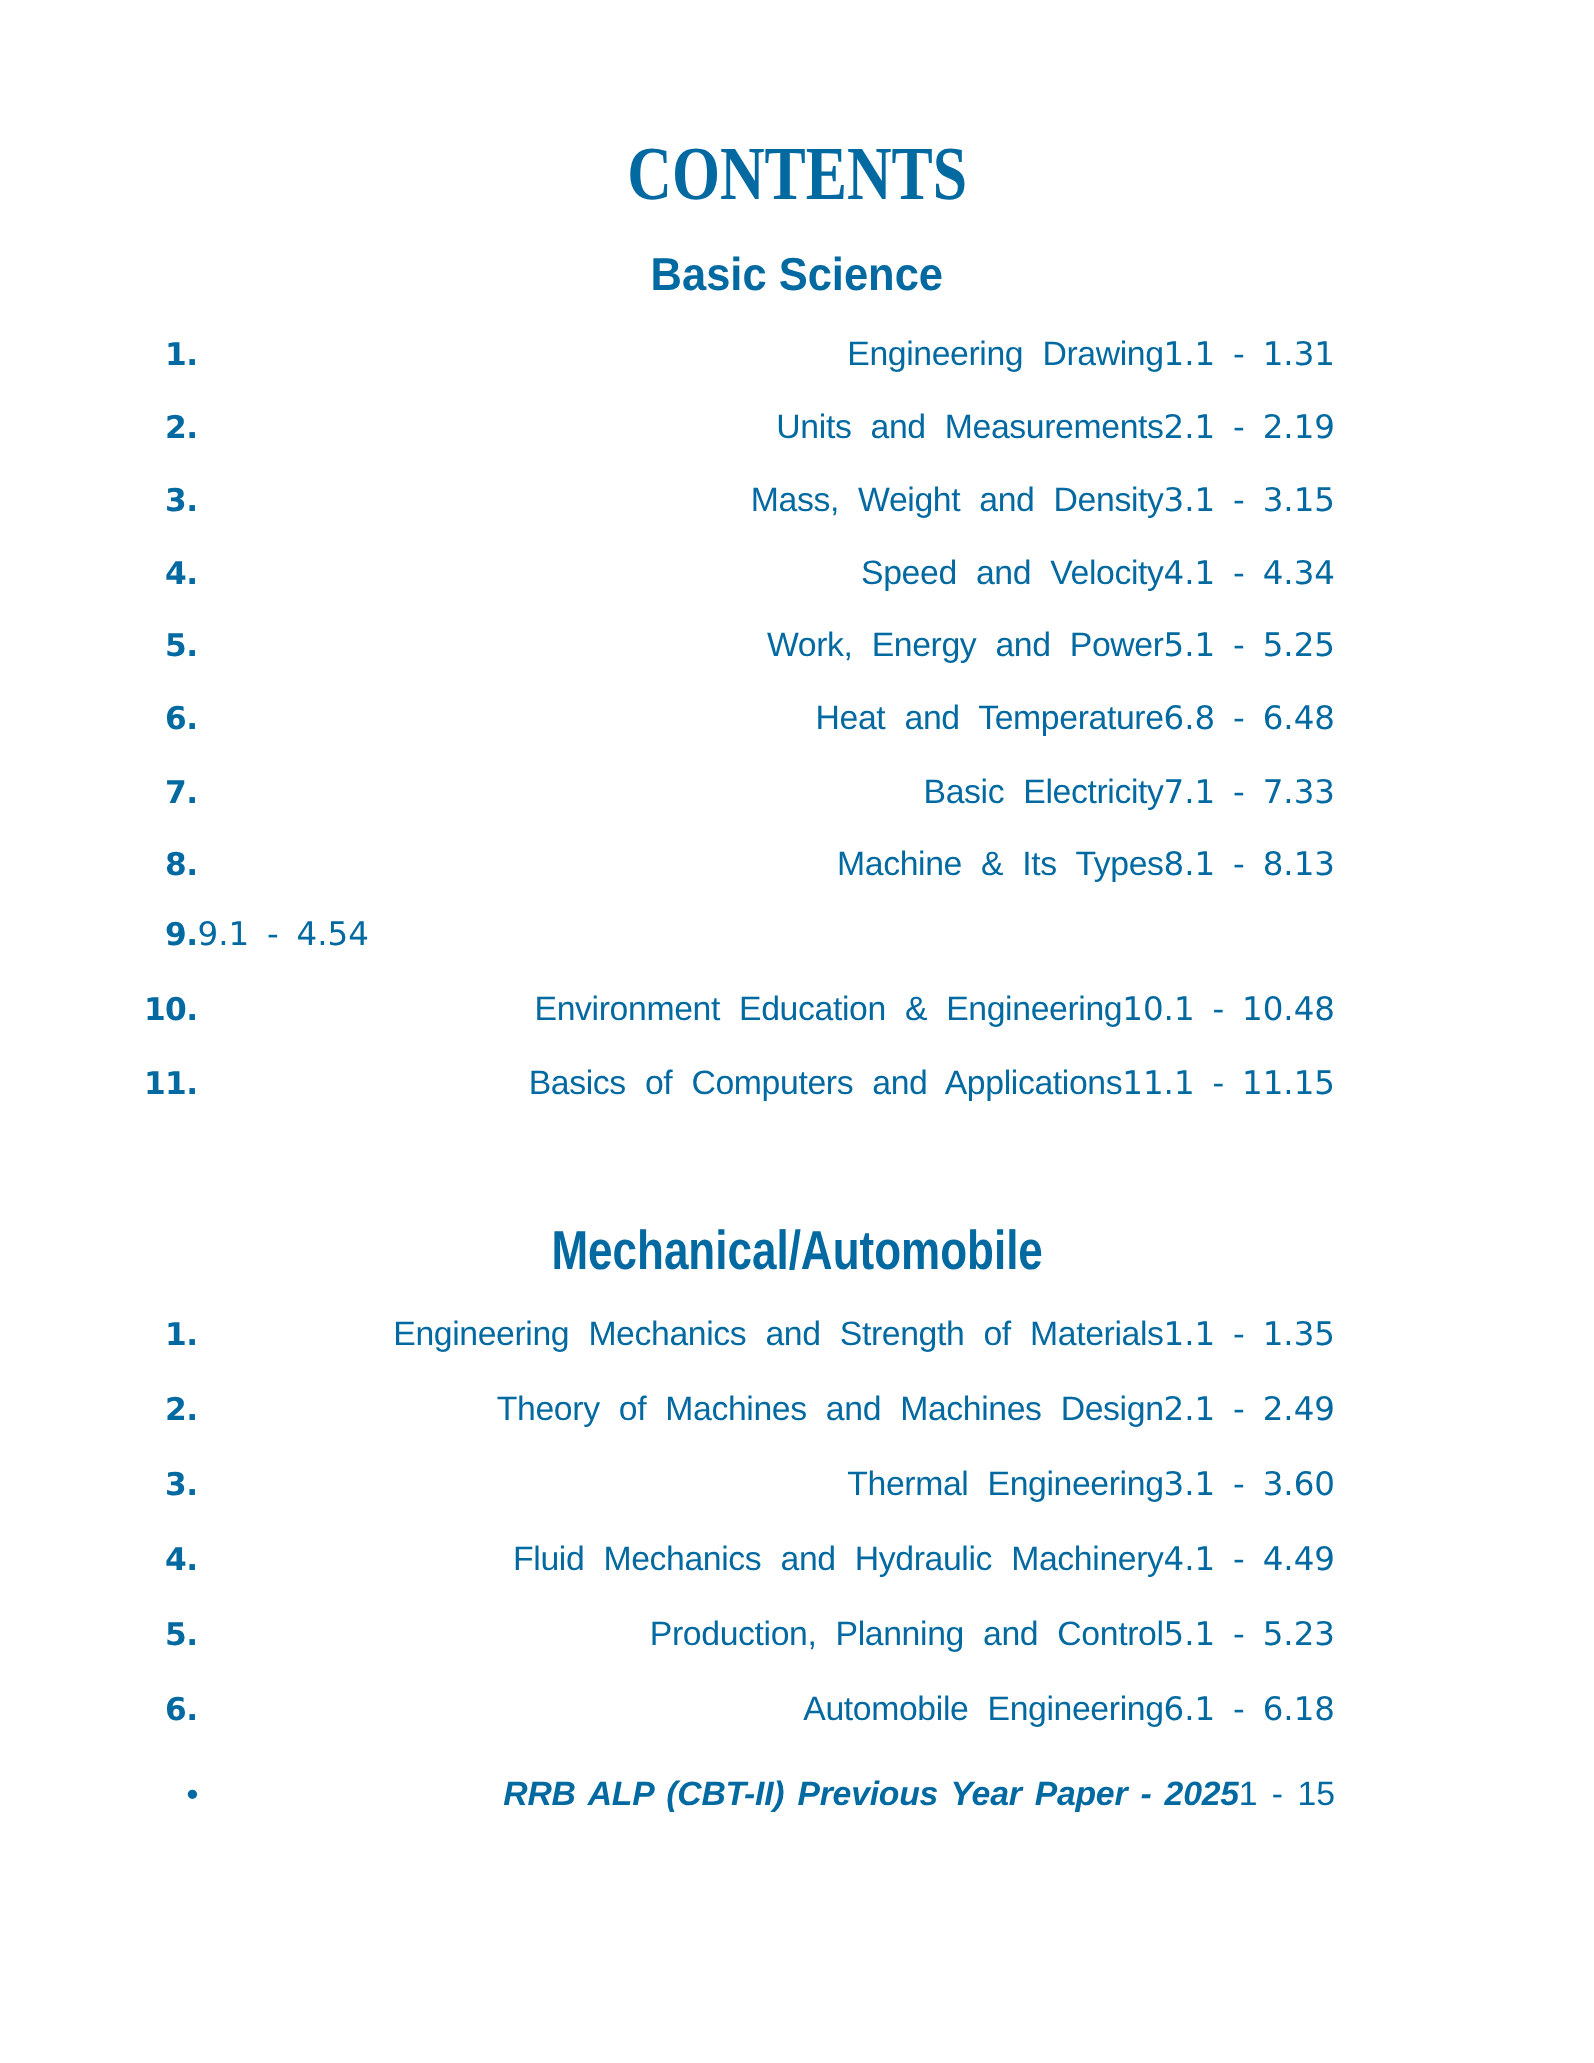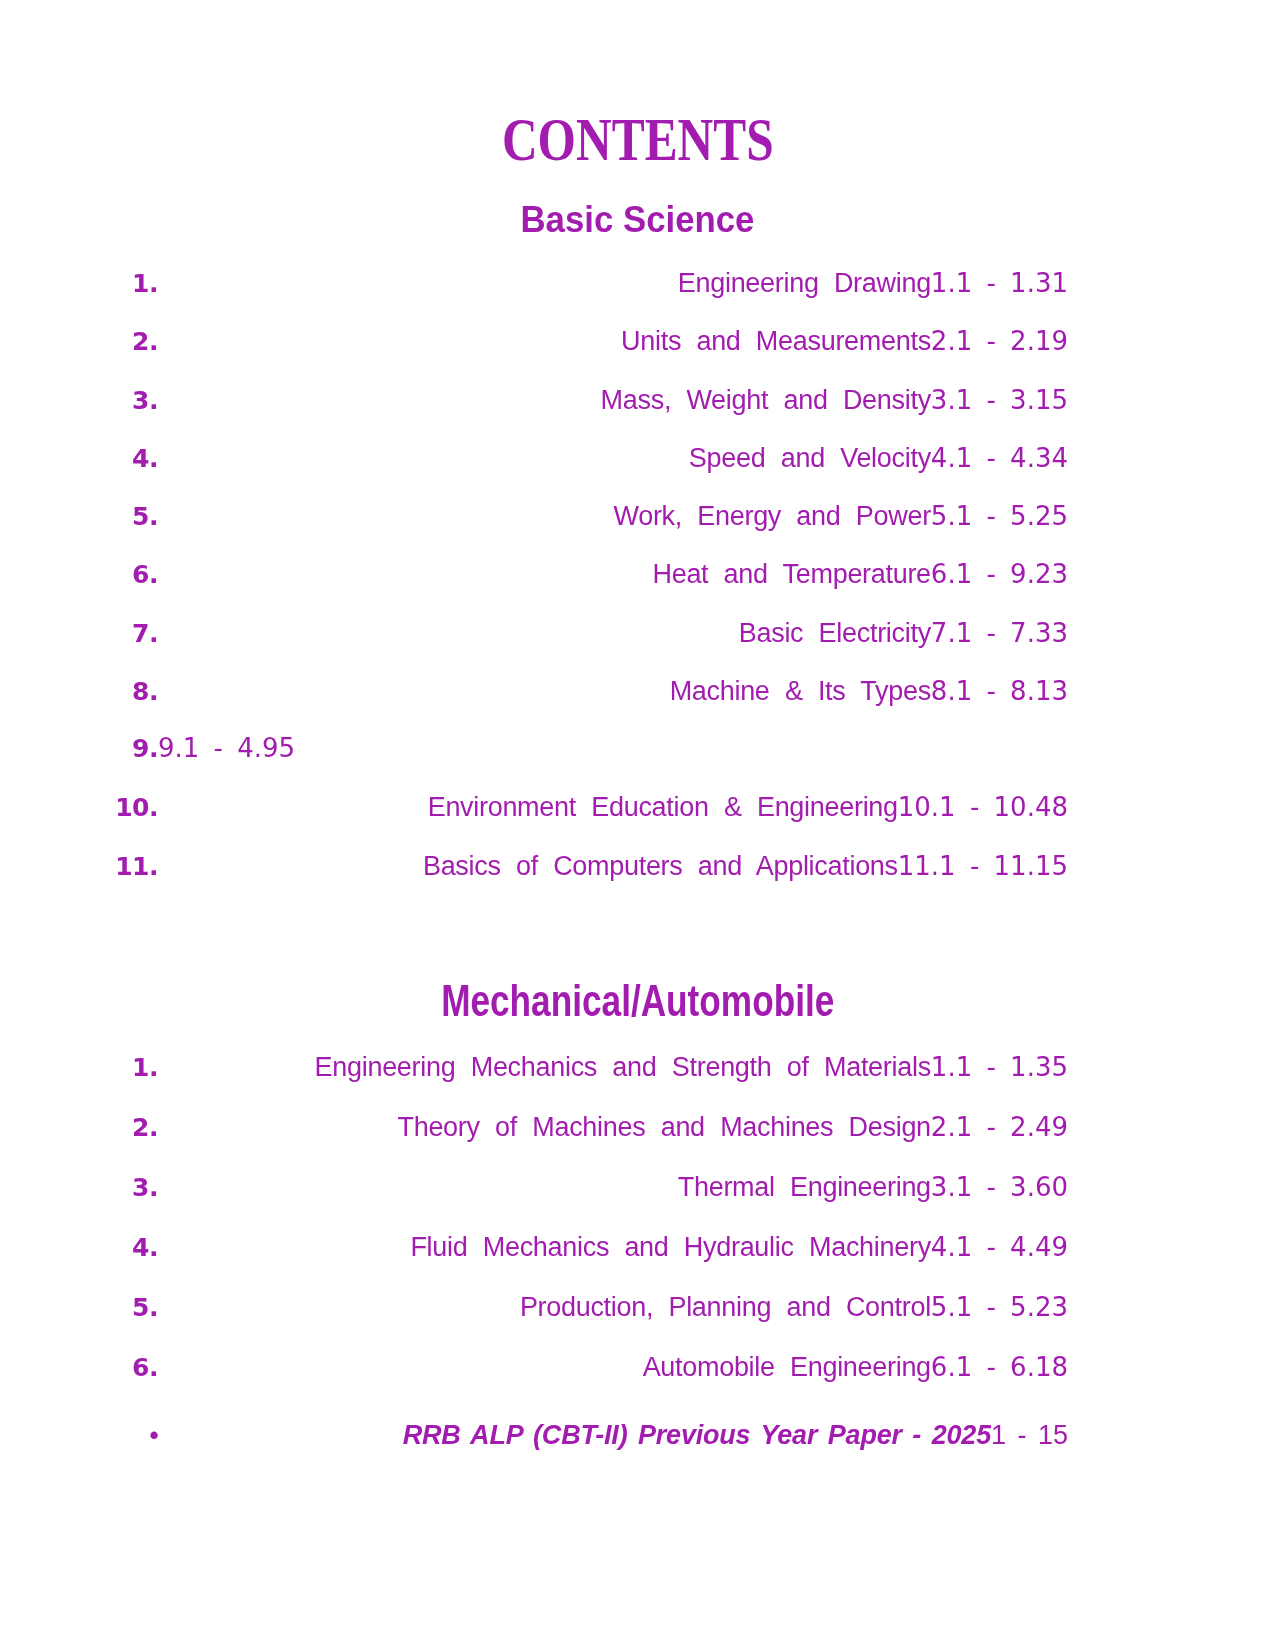--- a/index.html
+++ b/index.html
@@ -1,21 +1,21 @@
 <!DOCTYPE html>
 <html><head>
 <meta charset="utf-8">
 <style>
   html, body { margin: 0; padding: 0; background: #ffffff; }
   .page {
     position: relative;
     width: 1275px;
     height: 1650px;
     background: #ffffff;
-    color: #a21caf;
+    color: #0369a1;
     overflow: hidden;
     font-family: "Liberation Sans", "DejaVu Sans", sans-serif;
   }
 
   
   .doc-title {
     position: absolute;
     top: 103px;
     left: 0;
     width: 1275px;
@@ -142,35 +142,35 @@
       <span class="pages">4.1 - 4.34</span>
     </div>
     <div class="toc-row">
       <span class="num">5.</span>
       <span class="title">Work, Energy and Power</span>
       <span class="pages">5.1 - 5.25</span>
     </div>
     <div class="toc-row">
       <span class="num">6.</span>
       <span class="title">Heat and Temperature</span>
-      <span class="pages">6.1 - 9.23</span>
+      <span class="pages">6.8 - 6.48</span>
     </div>
     <div class="toc-row">
       <span class="num">7.</span>
       <span class="title">Basic Electricity</span>
       <span class="pages">7.1 - 7.33</span>
     </div>
     <div class="toc-row">
       <span class="num">8.</span>
       <span class="title">Machine &amp; Its Types</span>
       <span class="pages">8.1 - 8.13</span>
     </div>
     <div class="toc-row">
       <span class="num">9.</span>
-      <span class="pages">9.1 - 4.95</span>
+      <span class="pages">9.1 - 4.54</span>
     </div>
     <div class="toc-row">
       <span class="num">10.</span>
       <span class="title">Environment Education &amp; Engineering</span>
       <span class="pages">10.1 - 10.48</span>
     </div>
     <div class="toc-row">
       <span class="num">11.</span>
       <span class="title">Basics of Computers and Applications</span>
       <span class="pages">11.1 - 11.15</span>

